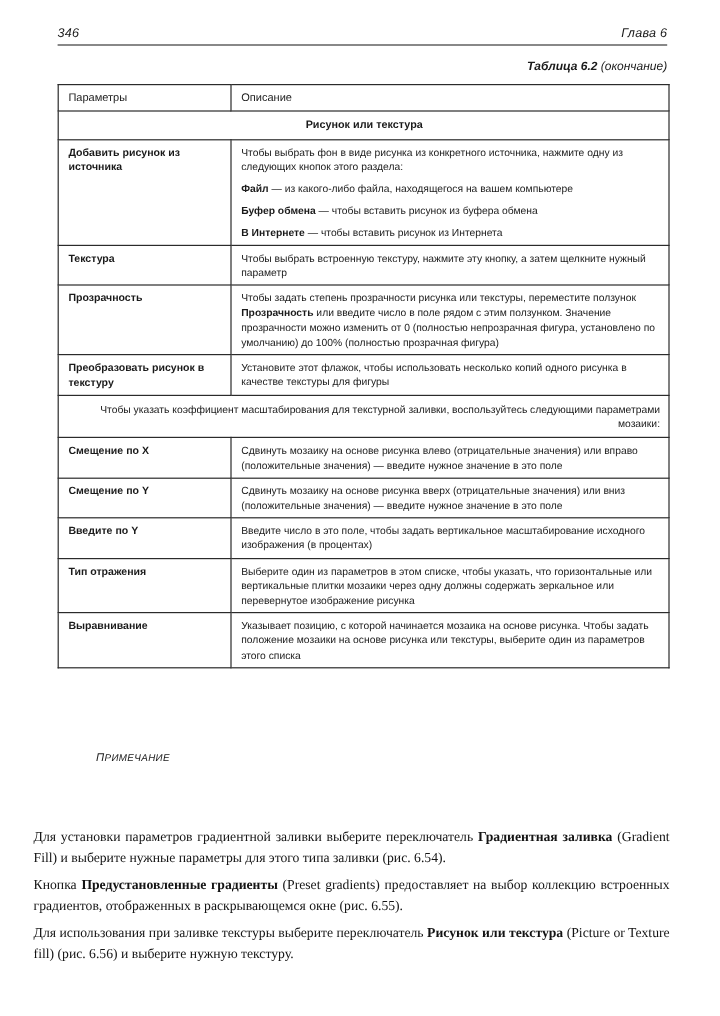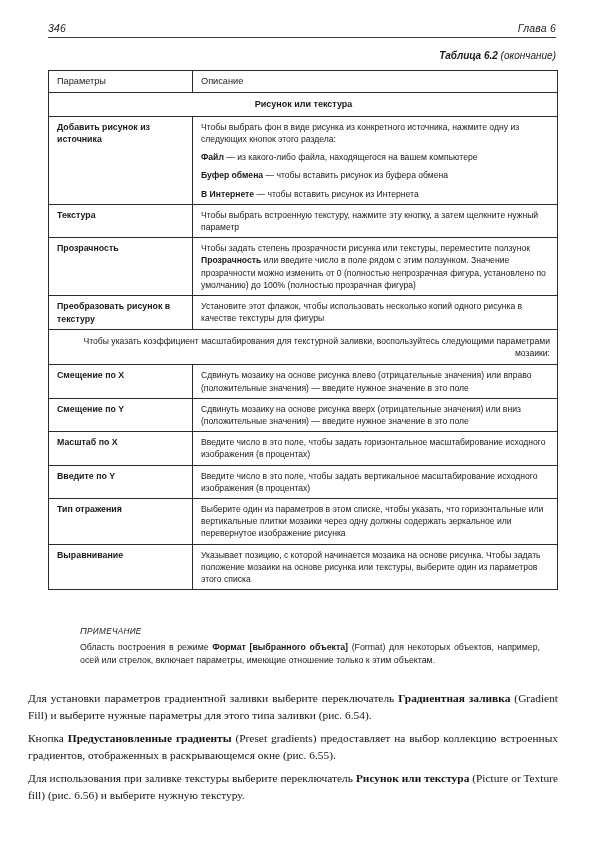--- a/index.html
+++ b/index.html
@@ -218,26 +218,20 @@
               <p>Сдвинуть мозаику на основе рисунка влево (отрицательные значения) или вправо (положительные значения) — введите нужное значение в это поле</p>
             </td>
           </tr>
           <tr>
             <td class="term">Смещение по Y</td>
             <td class="desc">
               <p>Сдвинуть мозаику на основе рисунка вверх (отрицательные значения) или вниз (положительные значения) — введите нужное значение в это поле</p>
             </td>
           </tr>
           <tr>
-            <td class="term">Масштаб по X</td>
-            <td class="desc">
-              <p>Введите число в это поле, чтобы задать горизонтальное масштабирование исходного изображения (в процентах)</p>
-            </td>
-          </tr>
-          <tr>
             <td class="term">Введите по Y</td>
             <td class="desc">
               <p>Введите число в это поле, чтобы задать вертикальное масштабирование исходного изображения (в процентах)</p>
             </td>
           </tr>
           <tr>
             <td class="term">Тип отражения</td>
             <td class="desc">
               <p>Выберите один из параметров в этом списке, чтобы указать, что горизонтальные или вертикальные плитки мозаики через одну должны содержать зеркальное или перевернутое изображение рисунка</p>
             </td>
@@ -247,21 +241,20 @@
             <td class="desc">
               <p>Указывает позицию, с которой начинается мозаика на основе рисунка. Чтобы задать положение мозаики на основе рисунка или текстуры, выберите один из параметров этого списка</p>
             </td>
           </tr>
         </tbody>
     </table>
   </div>
 
   <div class="note">
     <div class="note-title"><span>П</span><span class="sc">РИМЕЧАНИЕ</span></div>
-    <div class="note-body">Область построения в режиме <b>Формат [выбранного объекта]</b> (Format) для некоторых объектов, например, осей или стрелок, включает параметры, имеющие отношение только к этим объектам.</div>
   </div>
 
   <div class="body-copy" id="bodycopy">
       <p>Для установки параметров градиентной заливки выберите переключатель <b>Градиентная заливка</b> (Gradient Fill) и выберите нужные параметры для этого типа заливки (рис. 6.54).</p>
       <p>Кнопка <b>Предустановленные градиенты</b> (Preset gradients) предоставляет на выбор коллекцию встроенных градиентов, отображенных в раскрывающемся окне (рис. 6.55).</p>
       <p>Для использования при заливке текстуры выберите переключатель <b>Рисунок или текстура</b> (Picture or Texture fill) (рис. 6.56) и выберите нужную текстуру.</p>
     </div>
 
 </div>
 

